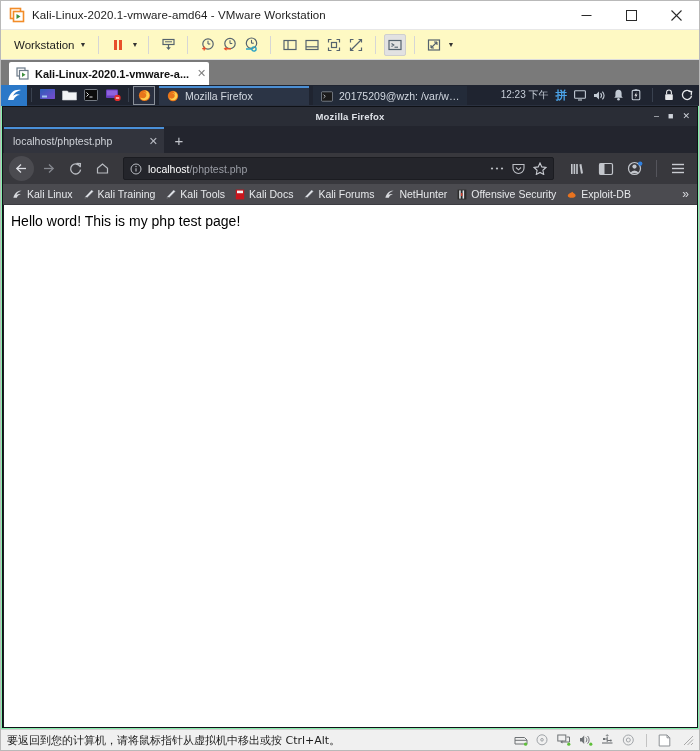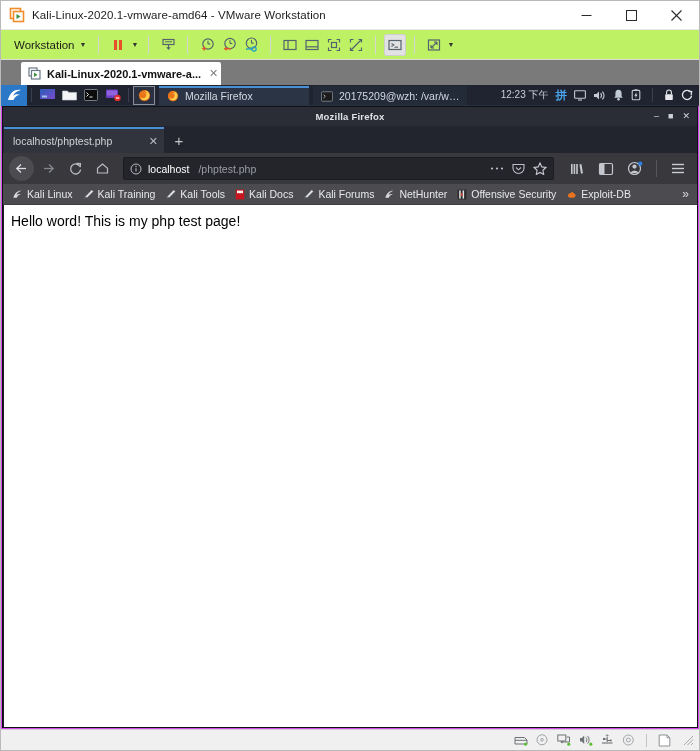--- a/index.html
+++ b/index.html
@@ -36,21 +36,21 @@
   .vm-wincontrols{ margin-left:auto; display:flex; height:29px; }
   .vm-wc{
     width:45px;height:29px;display:flex;align-items:center;justify-content:center;
     color:#2a2a2a;
   }
 
   
   .vm-toolbar{
     height:30px; flex:0 0 30px;
     display:flex; align-items:center;
-    background:#bef264;
+    background:#fef9c3;
     border-bottom:1px solid #dcdcdc;
     padding-left:9px;
   }
   .vm-menu{
     font-size:11.5px;color:#1d1d1d; display:flex;align-items:center;gap:5px;
     padding:3px 4px;
   }
   .vm-menu .caret{ font-size:7px; color:#333; }
   .vm-sep{ width:1px;height:18px;background:#d6d6d6;margin:0 8px; }
   .tb-btn{
@@ -58,40 +58,40 @@
     border-radius:2px;
   }
   .tb-btn.active{ background:#e2e2e2; border:1px solid #cfcfcf; }
   .tb-caret{ font-size:7px;color:#333;margin-left:2px;margin-right:2px; }
 
   
   .vm-tabstrip{
     height:25px; flex:0 0 25px;
     background:#7a7a7a;
     display:flex; align-items:flex-end;
-    padding-left:20px;
+    padding-left:8px;
     position:relative;
   }
   .vm-tab{
     height:23px;
     background:#fff;
     display:flex;align-items:center;
     padding:0 6px 0 7px; gap:6px;
     border-top-left-radius:2px;border-top-right-radius:2px;
     max-width:200px;
   }
   .vm-tab-label{
     font-size:11px;color:#111;font-weight:bold;white-space:nowrap;
   }
   .vm-tab-close{ font-size:11px;color:#808080;margin-left:2px; }
 
   
   .guest{
     flex:1 1 auto;
-    background:#d946ef;
+    background:#86efac;
     display:flex; flex-direction:column;
     overflow:hidden;
     position:relative;
   }
 
   
   .kali-panel{
     height:21px;flex:0 0 21px;
     background:#1f2430;
     display:flex;align-items:center;
@@ -181,21 +181,21 @@
   }
   .nav-btn.back{ background:#4b4b50; color:#d9dbe0;}
   .nav-btn.fwd{ color:#7d7f86;}
   .urlbar{
     flex:1 1 auto;height:23px;margin:0 8px 0 6px;
     background:#24252b;border:1px solid #1b1c21;border-radius:2px;
     display:flex;align-items:center;padding:0 6px;gap:6px;
   }
   .url-text{ font-size:10.5px;color:#d7dade;flex:1 1 auto;white-space:nowrap;}
   .url-text .host{ color:#ffffff; }
-  .url-text .path{ color:#9b9ea6;margin-left:9px; }
+  .url-text .path{ color:#9b9ea6; }
   .url-icons{ display:flex;align-items:center;gap:8px;color:#bcbfc5;}
   .ff-right{ display:flex;align-items:center;gap:3px;}
   .ff-right .nav-btn{ width:26px;height:26px;border-radius:3px;}
   .ff-vsep{width:1px;height:17px;background:#55555c;margin:0 5px;}
 
   .ff-bookmarks{
     height:21px;flex:0 0 21px;
     background:#4b4b50;
     display:flex;align-items:center;
     padding:0 4px; gap:0px;
@@ -685,20 +685,21 @@
         <div class="bm-chev">»</div>
       </div>
 
       <div class="ff-content">
         <div class="page-text">Hello word! This is my php test page!</div>
       </div>
     </div>
   </div>
 
   <div class="vm-statusbar">
+    <div class="vm-status-text">要返回到您的计算机，请将鼠标指针从虚拟机中移出或按 Ctrl+Alt。</div>
     <div class="vm-status-icons">
       <span>
         <svg width="14" height="12" viewBox="0 0 14 12" style="display:block">
           <path d="M1,3.5 L10.5,3.5 L13,6 L13,10 L1,10 Z" fill="none" stroke="#6e7275" stroke-width="1"></path>
           <line x1="1" y1="6.3" x2="13" y2="6.3" stroke="#6e7275" stroke-width="1"></line>
           <circle cx="11.6" cy="10.2" r="1.6" fill="#5fbf3a"></circle>
         </svg>
       </span>
       <span>
         <svg width="13" height="12" viewBox="0 0 13 12" style="display:block">

